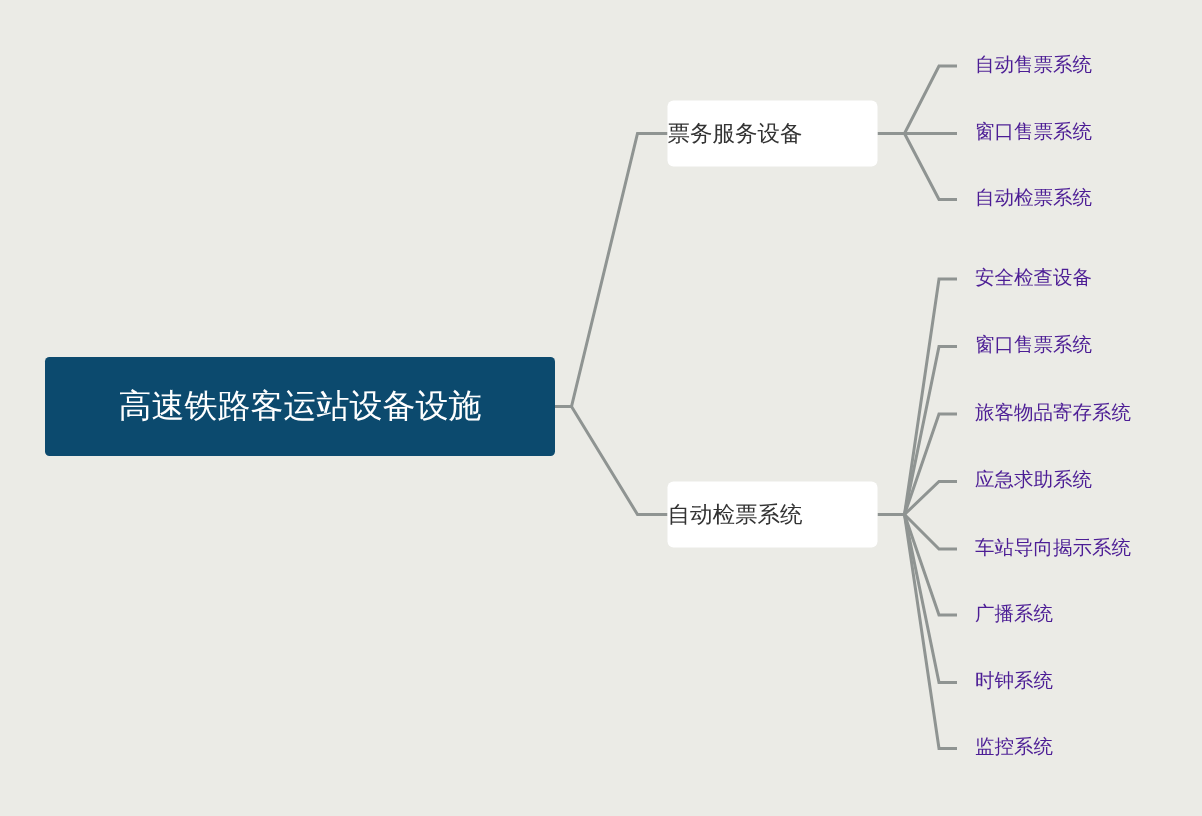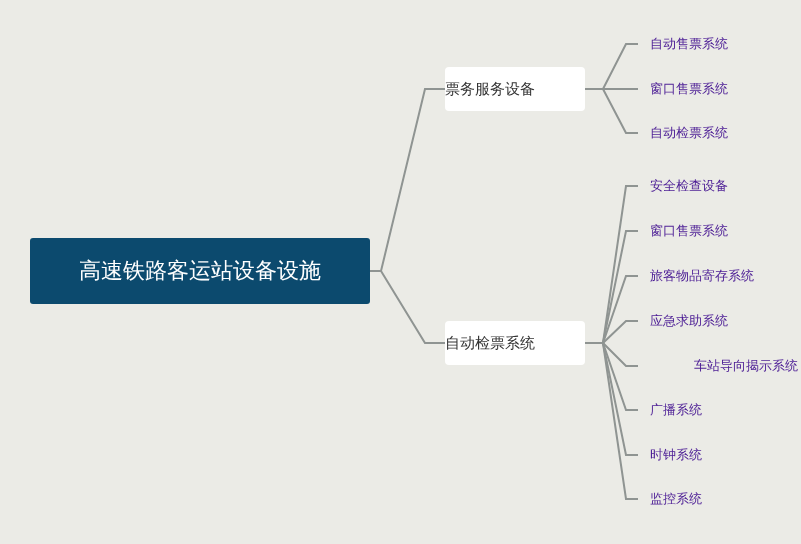--- a/index.html
+++ b/index.html
@@ -46,16 +46,16 @@
   </div>
 
 <div class="leaf" style="top:34px;">自动售票系统</div>
 <div class="leaf" style="top:79px;">窗口售票系统</div>
 <div class="leaf" style="top:123px;">自动检票系统</div>
 
 <div class="leaf" style="top:176px;">安全检查设备</div>
 <div class="leaf" style="top:221px;">窗口售票系统</div>
 <div class="leaf" style="top:266px;">旅客物品寄存系统</div>
 <div class="leaf" style="top:311px;">应急求助系统</div>
-<div class="leaf" style="top:356px;margin-left:44px;">车站导向揭示系统</div>
+<div class="leaf" style="top:356px;">车站导向揭示系统</div>
 <div class="leaf" style="top:400px;">广播系统</div>
 <div class="leaf" style="top:445px;">时钟系统</div>
 <div class="leaf" style="top:489px;">监控系统</div>
 
 </body></html>

